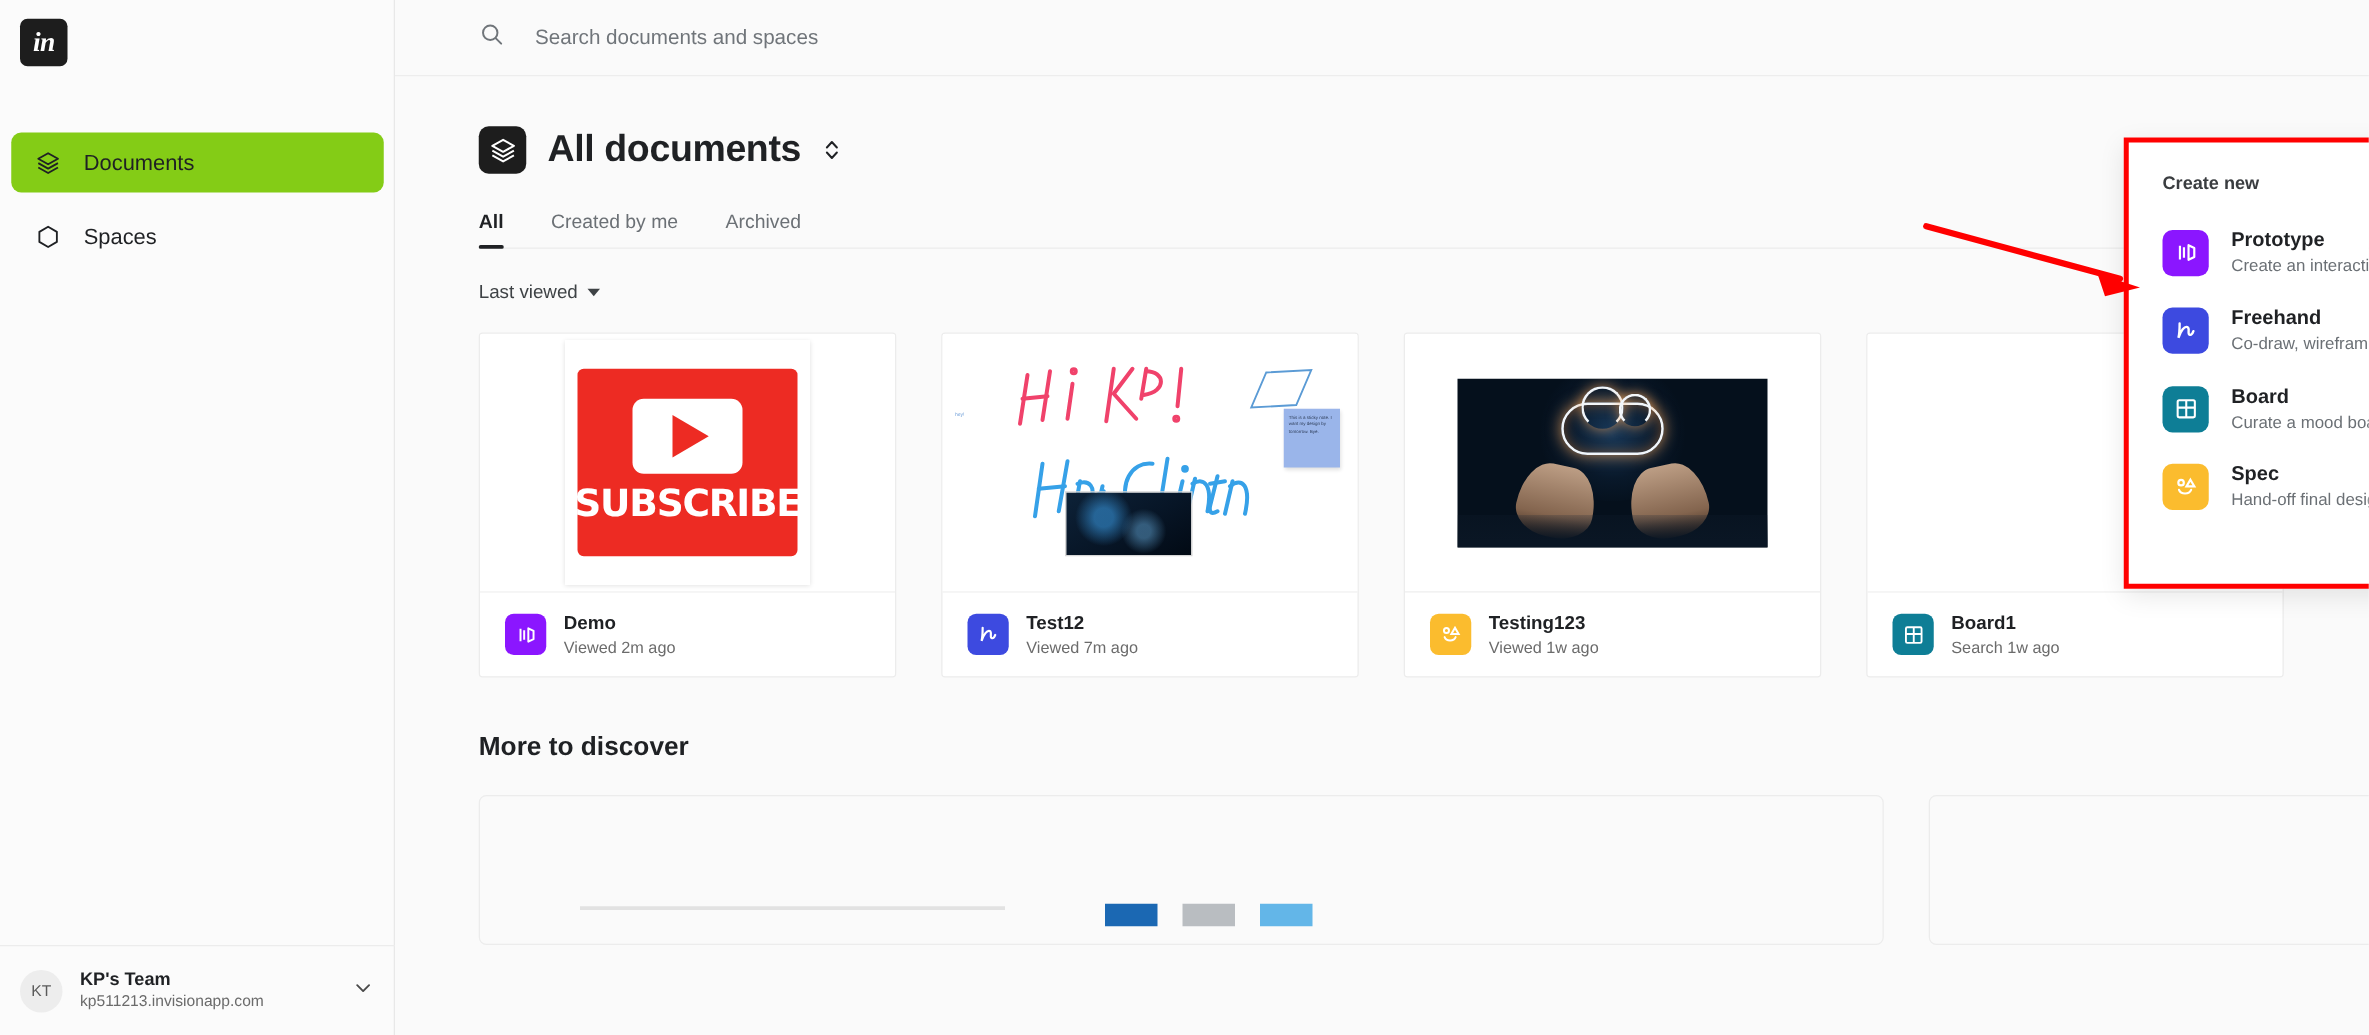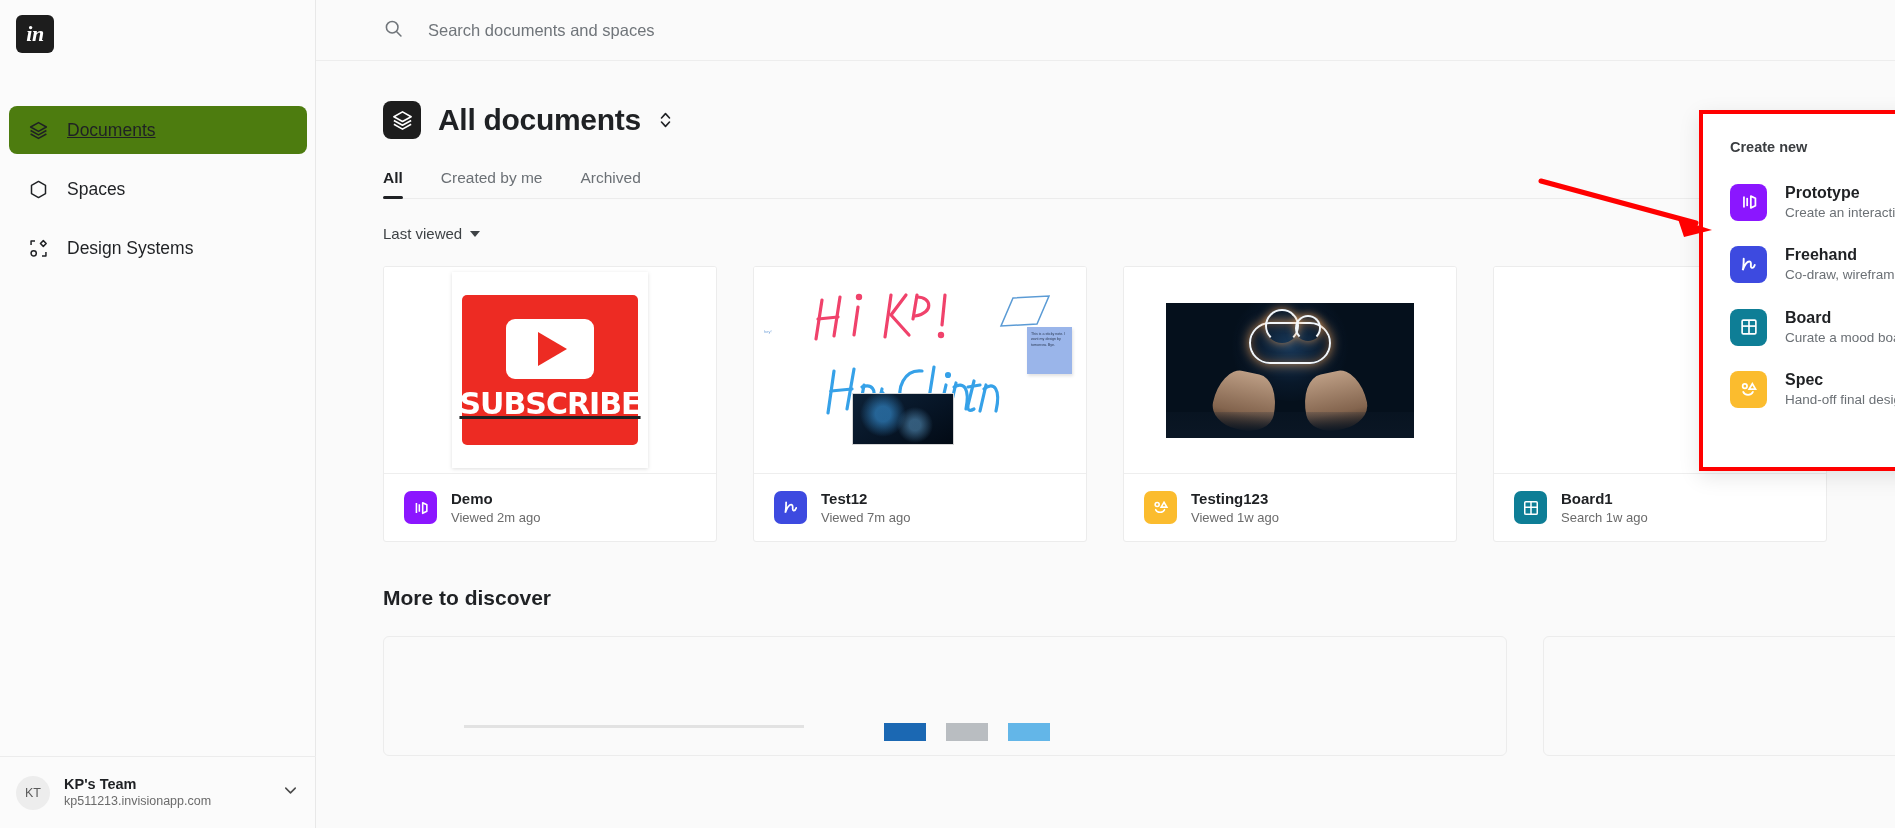--- a/index.html
+++ b/index.html
@@ -30,21 +30,21 @@
     color: #fff; font-family: "Liberation Serif", serif;
     font-style: italic; font-weight: bold; font-size: 22px;
     letter-spacing: -0.5px;
   }
   .nav { position: absolute; left: 9px; top: 106px; width: 298px; }
   .nav-item {
     display: flex; align-items: center; gap: 18px;
     height: 48px; padding: 0 18px; border-radius: 8px;
     margin-bottom: 11px; cursor: pointer;
   }
-  .nav-item.active { background: #4d7c0f; text-decoration: underline; }
+  .nav-item.active { background: #84cc16; }
   .nav-item .ico { width: 22px; height: 22px; display: flex; align-items: center; justify-content: center; flex: 0 0 22px; }
   .nav-item .lbl { font-size: 17.5px; color: #1f2124; }
 
   .team {
     position: absolute; left: 0; bottom: 0; width: 316px; height: 72px;
     border-top: 1px solid #ececec;
     display: flex; align-items: center; padding: 0 16px; cursor: pointer;
   }
   .team-avatar {
     width: 34px; height: 34px; border-radius: 50%;
@@ -113,21 +113,20 @@
   .doc-ico { width: 33px; height: 33px; border-radius: 7px; display: flex; align-items: center; justify-content: center; flex: 0 0 33px; }
   .doc-name { font-size: 15px; font-weight: bold; color: #1f2124; line-height: 1.35; }
   .doc-meta { font-size: 13px; color: #6b6b6b; line-height: 1.35; }
 
   
   .thumb-sub { display: flex; align-items: center; justify-content: center; height: 100%; }
   .sub-card {
     width: 196px; height: 196px; background: #fff; display: flex;
     align-items: center; justify-content: center;
     box-shadow: 0 1px 4px rgba(0,0,0,.13);
-    text-decoration: underline;
   }
   .sub-red {
     width: 176px; height: 150px; background: #ed2b23; border-radius: 5px;
     display: flex; flex-direction: column; align-items: center; justify-content: center; gap: 7px;
   }
   .sub-play { width: 88px; height: 60px; background: #fff; border-radius: 9px; display: flex; align-items: center; justify-content: center; }
   .sub-tri { width: 0; height: 0; border-top: 17px solid transparent; border-bottom: 17px solid transparent; border-left: 29px solid #ed2b23; margin-left: 5px; }
   .sub-word { color: #fff; font-size: 30px; font-weight: bold; letter-spacing: -1px; font-family: "DejaVu Sans", sans-serif; }
 
   
@@ -229,31 +228,20 @@
 
       <div class="nav-item">
         <span class="ico">
           <svg width="21" height="21" viewBox="0 0 24 24" fill="none" stroke="#1f2124" stroke-width="1.7" stroke-linejoin="round">
             <polygon points="12,2.8 20,7.4 20,16.6 12,21.2 4,16.6 4,7.4"></polygon>
           </svg>
         </span>
         <span class="lbl">Spaces</span>
       </div>
 
-      <div class="nav-item">
-        <span class="ico">
-          <svg width="21" height="21" viewBox="0 0 24 24" fill="none" stroke="#1f2124" stroke-width="1.7" stroke-linejoin="round">
-            <polyline points="8,3.5 3.5,3.5 3.5,8"></polyline>
-              <polyline points="16,20.5 20.5,20.5 20.5,16"></polyline>
-            <circle cx="6.5" cy="17.5" r="3"></circle>
-              <polygon points="17.5,3 20.8,6.3 17.5,9.6 14.2,6.3"></polygon>
-          </svg>
-        </span>
-        <span class="lbl">Design Systems</span>
-      </div>
 
     </nav>
 
     <div class="team">
       <div class="team-avatar">KT</div>
       <div class="team-text">
         <div class="team-name">KP's Team</div>
         <div class="team-domain">kp511213.invisionapp.com</div>
       </div>
       <span class="team-chev">

